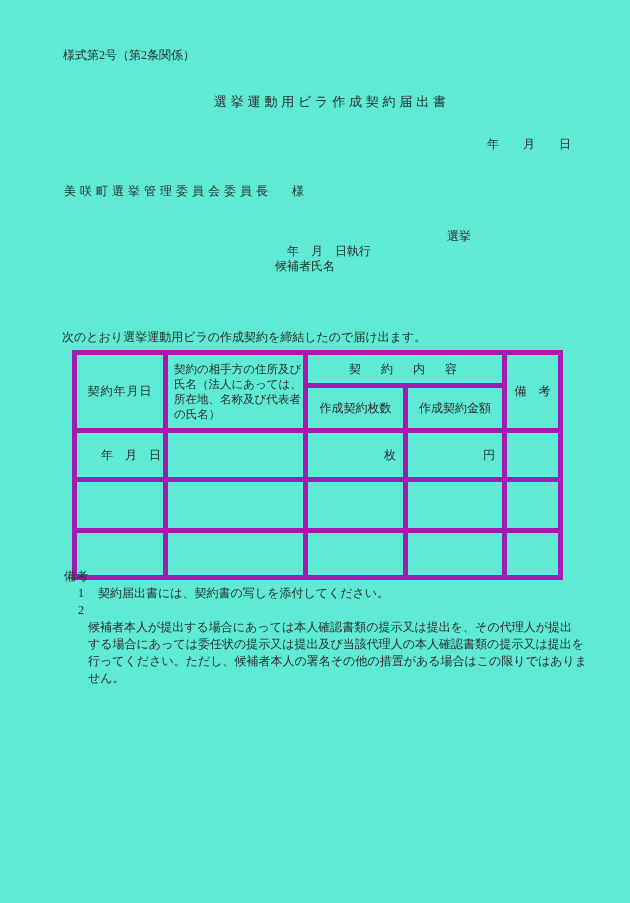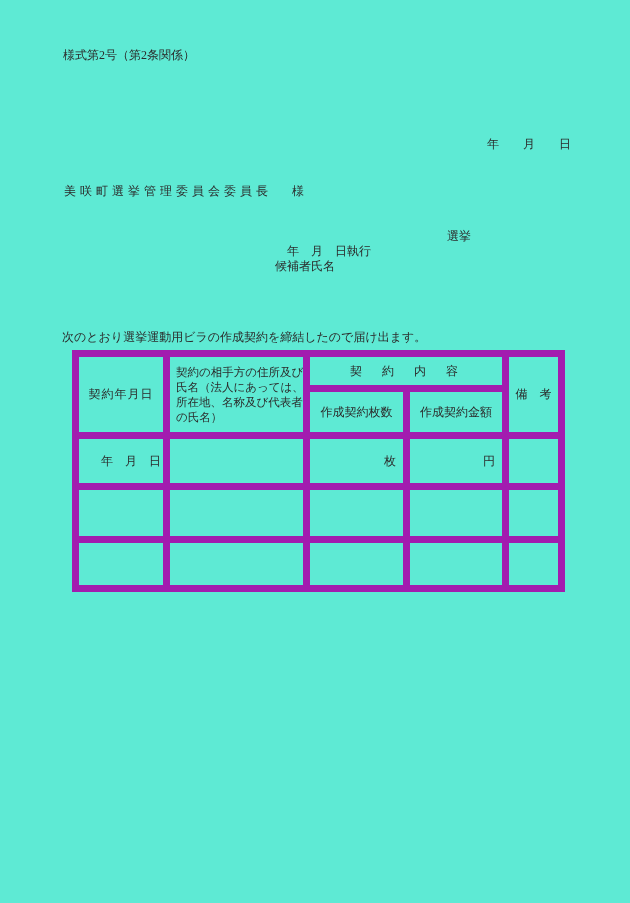--- a/index.html
+++ b/index.html
@@ -44,21 +44,21 @@
   table.form-table {
     position: absolute;
     left: 72px; top: 350px;
     width: 486px;
     border-collapse: collapse;
     table-layout: fixed;
     font-size: 12px;
     color: #2b2b2b;
   }
   table.form-table td {
-    border: 7px solid #a21caf;
+    border: 5px solid #a21caf;
     padding: 0;
     vertical-align: middle;
     overflow: hidden;
   }
   td.c-center { text-align: center; }
   td.c-right  { text-align: right; }
   .hdr-date { letter-spacing: 1px; }
   .hdr-content { letter-spacing: 4px; height: 28px; }
   .hdr-sub { height: 40px; }
   .party-cell {
@@ -92,20 +92,21 @@
   }
   .note-text { white-space: pre; }
 </style>
 </head>
 <body>
 
 <div class="page">
 
   <div class="abs form-number">様式第2号（第2条関係）</div>
 
+  <div class="abs doc-title">選挙運動用ビラ作成契約届出書</div>
 
   <div class="abs date-line">年　　月　　日</div>
 
   <div class="abs addressee-line">
     <span class="addressee-name">美咲町選挙管理委員会委員長</span><span class="honorific">様</span>
   </div>
 
   <div class="abs election-line">
     <span>年　月　日執行</span>
     <span class="election-suffix">選挙</span>
@@ -154,14 +155,26 @@
       <tr class="row-3">
         <td class="c-right date-cell"></td>
         <td></td>
         <td class="c-right unit-cell"></td>
         <td class="c-right unit-cell"></td>
         <td></td>
       </tr>
     </tbody>
   </table>
 
+  <div class="notes">
+    <div class="note-heading">備考</div>
+    <div class="note-item">
+      <span class="note-num">1</span><span class="note-text">契約届出書には、契約書の写しを添付してください。</span>
+    </div>
+    <div class="note-item">
+      <span class="note-num">2</span><span class="note-text">候補者本人が提出する場合にあっては本人確認書類の提示又は提出を、その代理人が提出
+する場合にあっては委任状の提示又は提出及び当該代理人の本人確認書類の提示又は提出を
+行ってください。ただし、候補者本人の署名その他の措置がある場合はこの限りではありま
+せん。</span>
+    </div>
+  </div>
 
 </div>
 
 </body></html>

